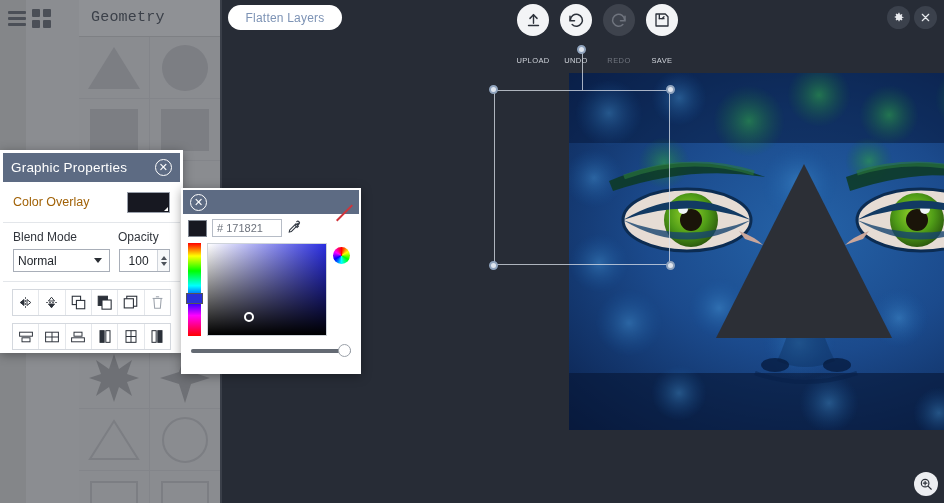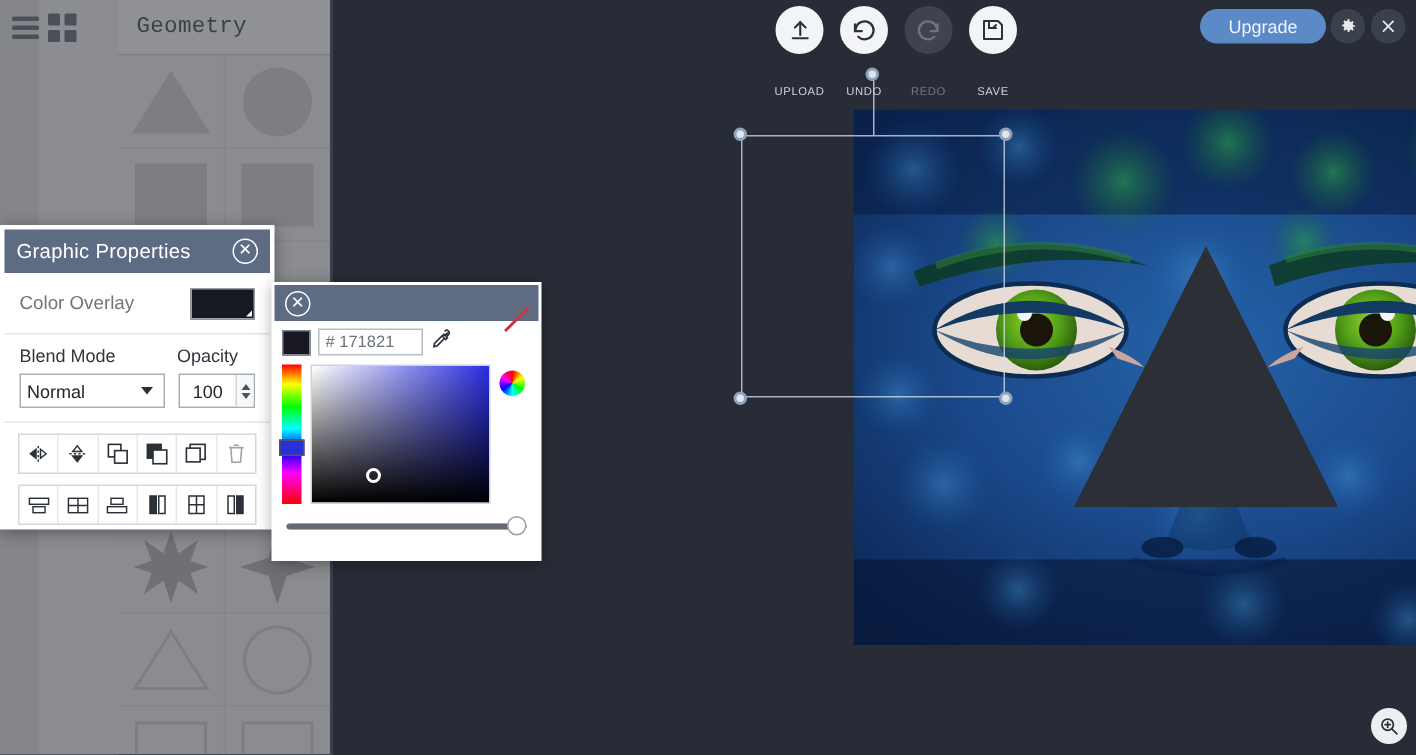--- a/index.html
+++ b/index.html
@@ -122,21 +122,21 @@
     height: 29px; background: #5d6b83; color: #ffffff; display: flex;
     align-items: center; padding: 0 8px; font-size: 13.5px; letter-spacing: .2px;
   }
   .panel-head .ttl { flex: 1; }
   .x-circle {
     width: 17px; height: 17px; border-radius: 50%; border: 1.5px solid #ffffff;
     display: flex; align-items: center; justify-content: center; font-size: 11px;
     line-height: 1; cursor: pointer; color: #fff;
   }
   .row-overlay { height: 41px; display: flex; align-items: center; padding: 0 10px; border-bottom: 1px solid #e3e6ea; }
-  .row-overlay .lab { flex: 1; font-size: 12.5px; color: #737373; }
+  .row-overlay .lab { flex: 1; font-size: 12.5px; color: #a16207; }
   .swatch-overlay { width: 43px; height: 21px; background: #171821; border: 1px solid #9aa0ab; position: relative; }
   .swatch-overlay:after {
     content: ""; position: absolute; right: 1px; bottom: 1px;
     border-left: 4px solid transparent; border-top: 4px solid transparent; border-right: 4px solid #fff;
   }
 
   .row-blend { padding: 7px 10px 9px 10px; border-bottom: 1px solid #e3e6ea; }
   .blend-labels { display: flex; font-size: 12px; color: #31353c; margin-bottom: 5px; }
   .blend-labels .a { width: 105px; }
   .blend-controls { display: flex; align-items: center; }
@@ -383,20 +383,21 @@
     <div class="selection" style="left:272px;top:90px;">
       <div class="edge"></div>
       <div class="rot-line"></div>
       <div class="handle h-rot"></div>
       <div class="handle h-tl"></div>
       <div class="handle h-tr"></div>
       <div class="handle h-bl"></div>
       <div class="handle h-br"></div>
     </div>
 
+    <div class="flatten-btn" style="left:6px;">Flatten Layers</div>
 
     <div class="tool-group" style="left:295px;">
       <div class="tool">
         <div class="bubble">
           <svg width="17" height="17" viewBox="0 0 24 24" fill="none" stroke="#2c313a" stroke-width="2" stroke-linecap="round">
             <path d="M12 16V4"></path>
               <path d="M7 9l5-5 5 5"></path>
               <path d="M5 19h14"></path>
           </svg>
         </div>
@@ -426,21 +427,20 @@
             <path d="M3 3h14l4 4v14H3z"></path>
               <path d="M8 4v6" stroke-linecap="round"></path>
               <path d="M8 10h7" stroke-linecap="round"></path>
               <path d="M12 10l3-3" stroke-linecap="round"></path>
           </svg>
         </div>
         <div class="lbl">SAVE</div>
       </div>
     </div>
 
-    <div class="upgrade-btn" style="left:578px;">Upgrade</div>
 
     <div class="round-btn" style="left:665px;">
       <svg width="13" height="13" viewBox="0 0 24 24" fill="#e8eaee">
         <path d="M12 8a4 4 0 1 0 0 8 4 4 0 0 0 0-8zm0 6a2 2 0 1 1 0-4 2 2 0 0 1 0 4z"></path>
         <path d="M21 13v-2l-2.3-.4a6.9 6.9 0 0 0-.7-1.7l1.3-1.9-1.4-1.4-1.9 1.3a6.9 6.9 0 0 0-1.7-.7L13.9 3h-2l-.4 2.2a6.9 6.9 0 0 0-1.7.7L8 4.6 6.6 6l1.3 1.9a6.9 6.9 0 0 0-.7 1.7L5 10v2l2.2.4c.2.6.4 1.2.7 1.7L6.6 16 8 17.4l1.9-1.3c.5.3 1.1.5 1.7.7l.4 2.2h2l.4-2.2c.6-.2 1.2-.4 1.7-.7l1.9 1.3 1.4-1.4-1.3-1.9c.3-.5.5-1.1.7-1.7L21 13z"></path>
       </svg>
     </div>
     <div class="round-btn" style="left:692px;">
       <svg width="11" height="11" viewBox="0 0 24 24" stroke="#e8eaee" stroke-width="2.6" stroke-linecap="round">
         <path d="M5 5l14 14M19 5L5 19"></path>

